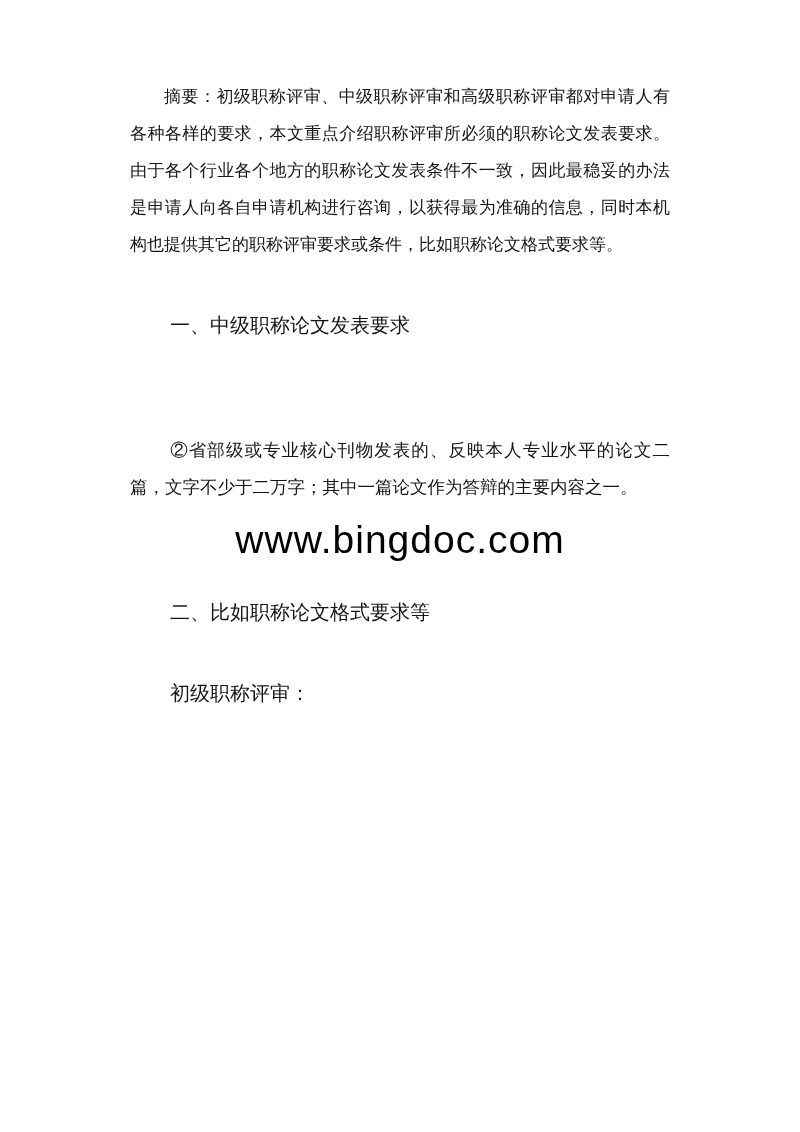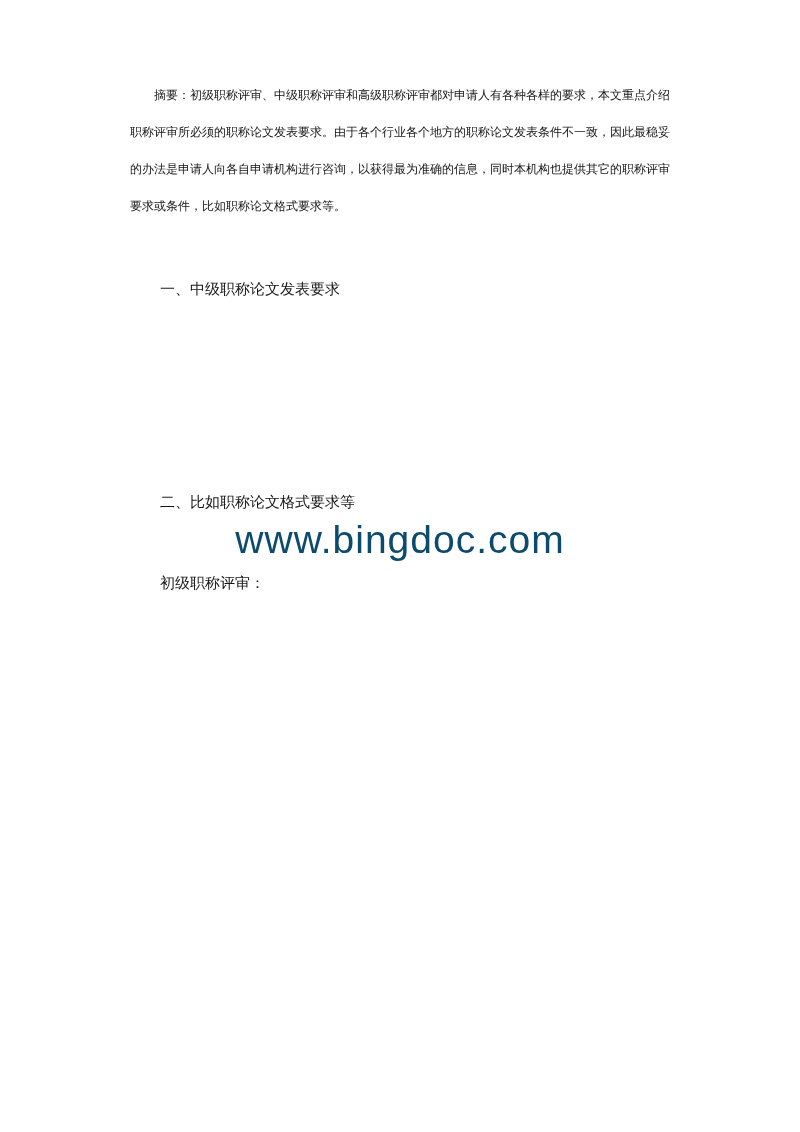--- a/index.html
+++ b/index.html
@@ -25,48 +25,48 @@
   }
 
   .watermark {
     position: absolute;
     top: 518px;
     left: 0;
     width: 800px;
     text-align: center;
     font-size: 39px;
     letter-spacing: 1px;
-    color: #0c4a6e;
+    color: #000000;
     font-family: "Liberation Sans", sans-serif;
     font-weight: 400;
     user-select: none;
     pointer-events: none;
     z-index: 0;
   }
 
   .content {
     position: relative;
     z-index: 1;
   }
 
   p.para {
     margin: 0 0 0 0;
-    font-size: 12px;
+    font-size: 17px;
     line-height: 37px;
     text-align: justify;
     text-justify: inter-ideograph;
     text-indent: 2em;
     color: #161616;
-    font-family: Liberation Mono, monospace;
+    font-family: Liberation Serif, serif;
   }
   .gap-lg { height: 44px; }
 
   p.heading {
     margin: 0;
-    font-size: 15px;
+    font-size: 20px;
     line-height: 37px;
     text-indent: 2em;
     color: #161616;
   }
 
   p.item {
     margin: 0;
     font-size: 17.5px;
     line-height: 37px;
     text-align: justify;
@@ -88,20 +88,21 @@
 
     <div class="gap-lg"></div>
 
     <p class="heading">一、中级职称论文发表要求</p>
 
     <div class="gap-lg"></div>
 
 
     <div class="gap-lg"></div>
 
+    <p class="item">②省部级或专业核心刊物发表的、反映本人专业水平的论文二篇，文字不少于二万字；其中一篇论文作为答辩的主要内容之一。</p>
 
     <div class="gap-lg"></div>
 
 
     <div class="gap-lg"></div>
 
     <p class="heading">二、比如职称论文格式要求等</p>
 
     <div class="gap-lg"></div>
 

